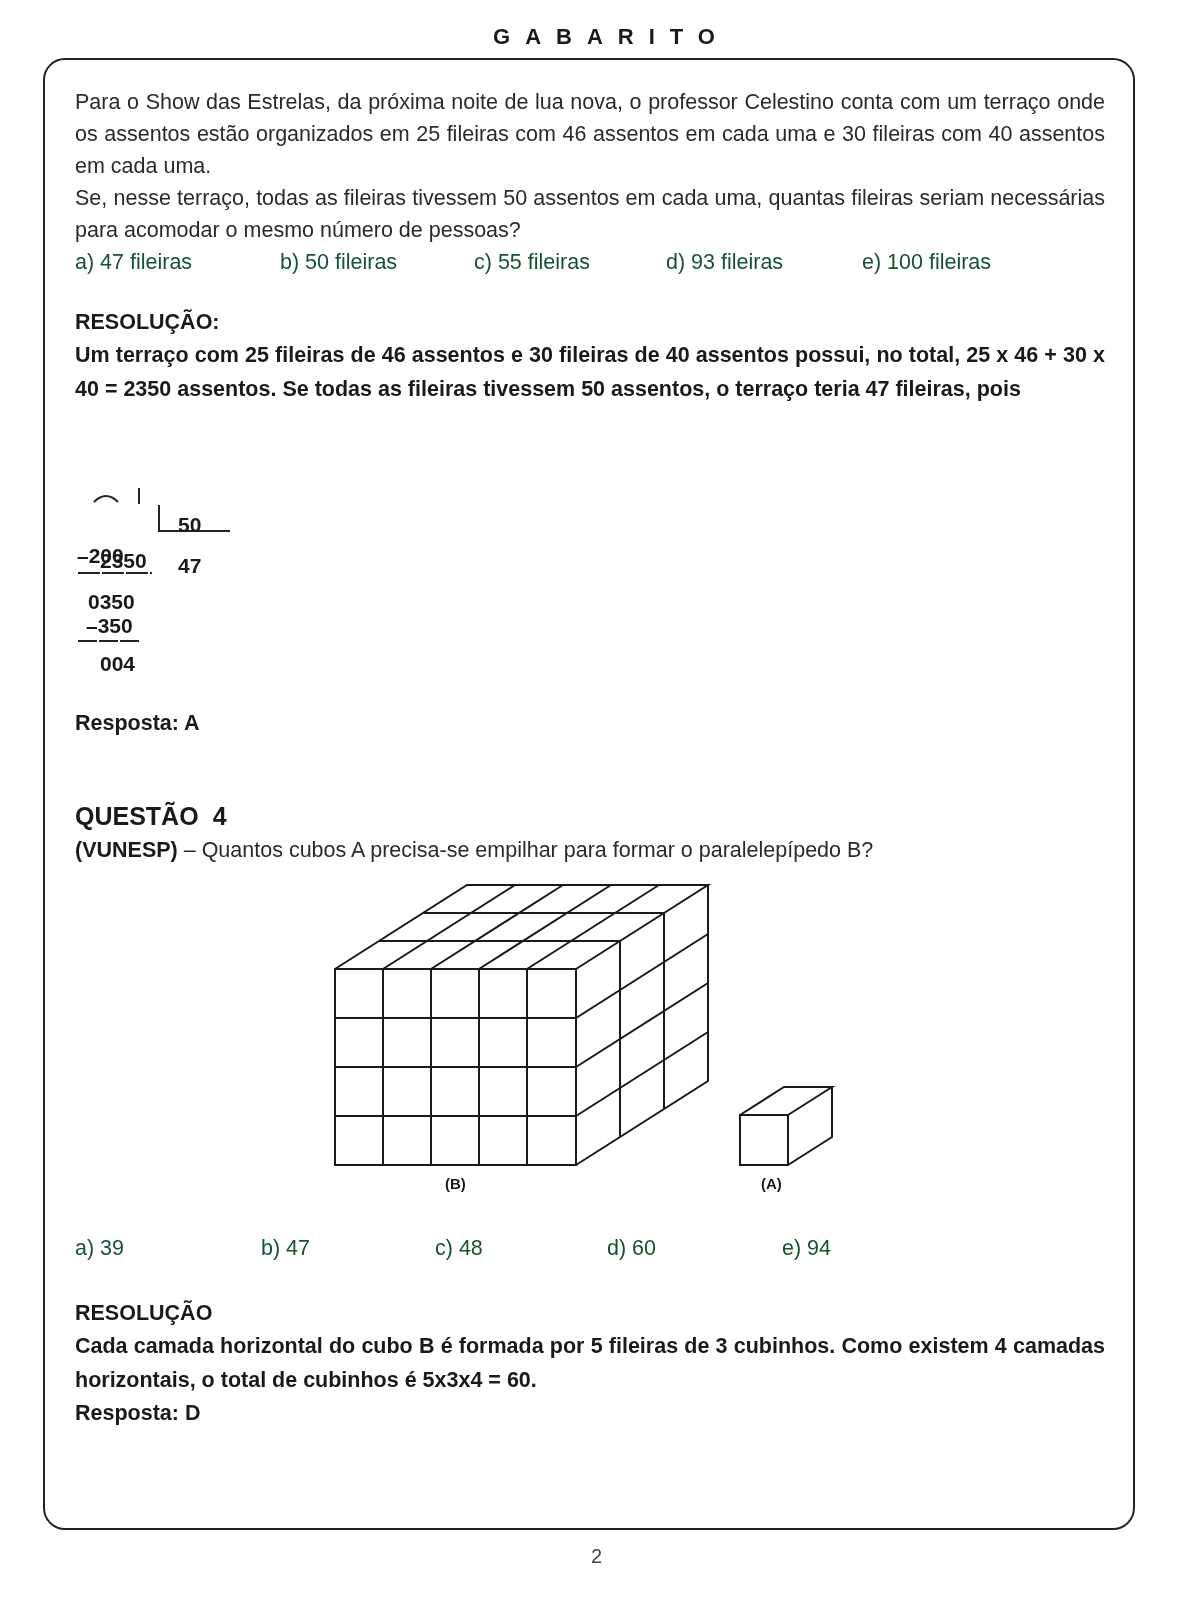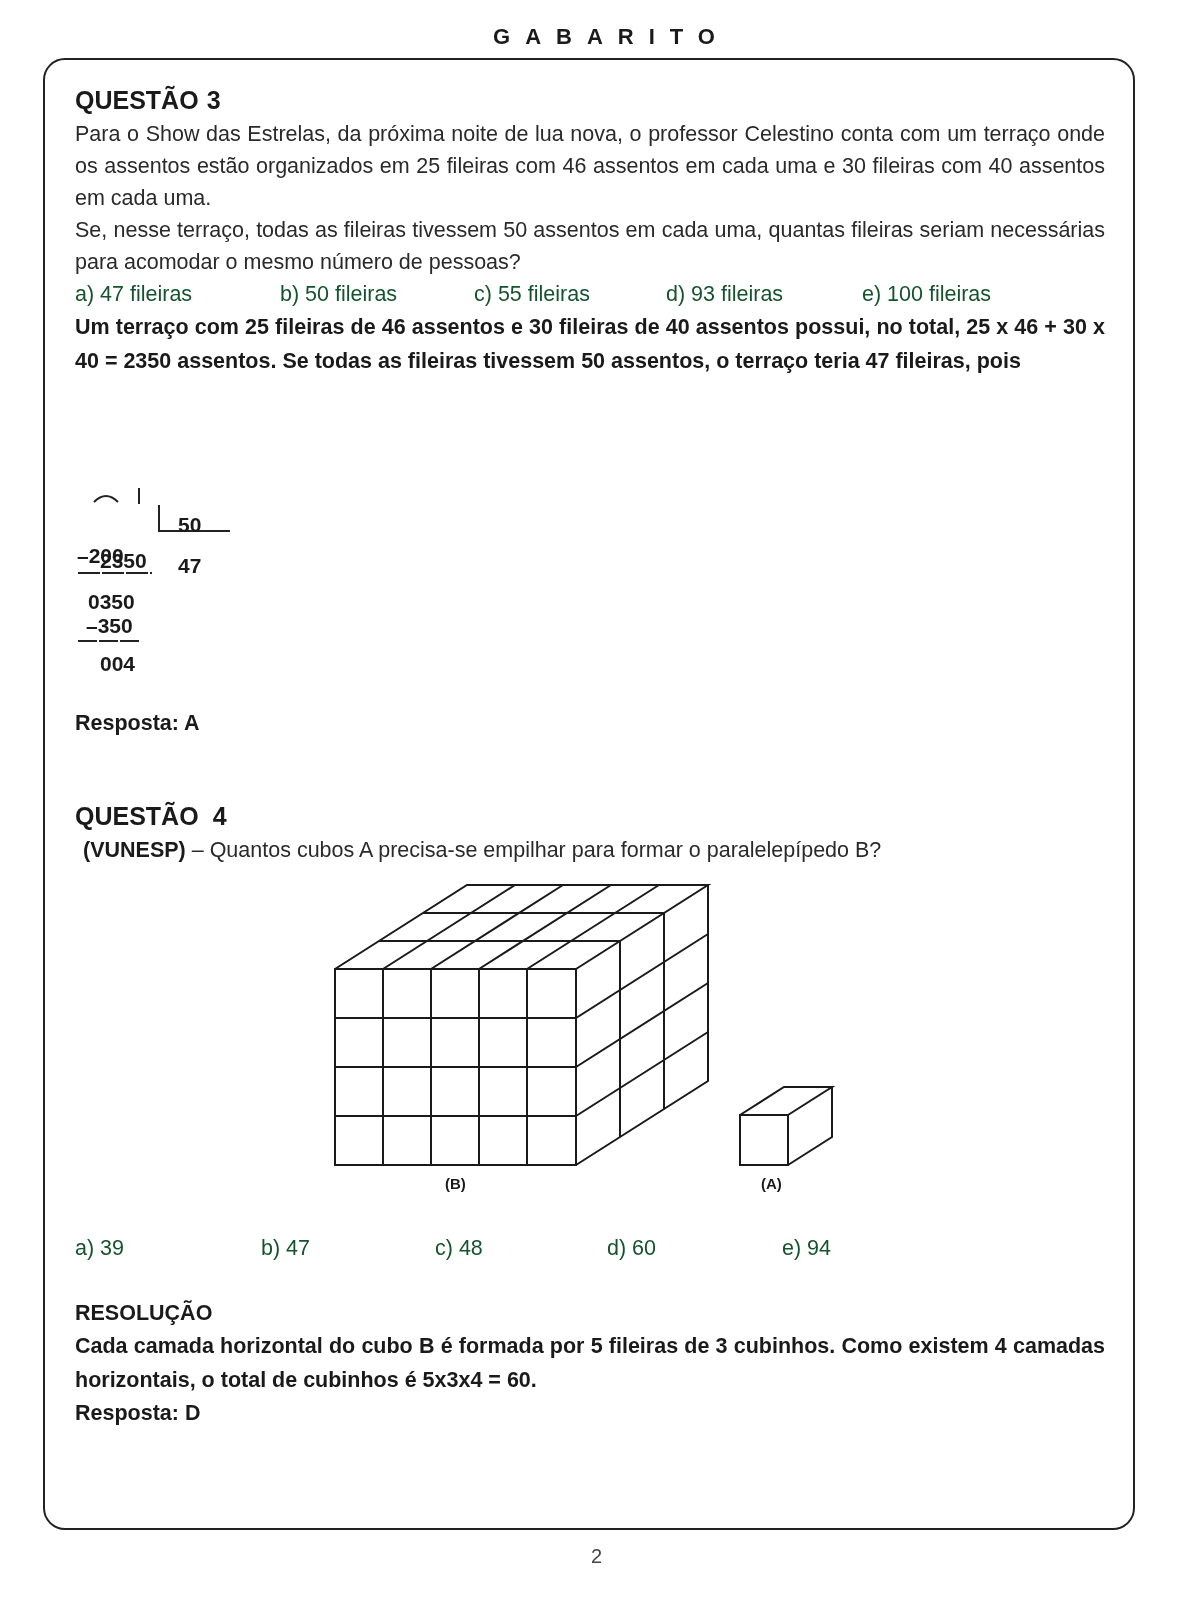--- a/index.html
+++ b/index.html
@@ -27,30 +27,30 @@
     .page-num { position: absolute; top: 1545px; left: 0; width: 1193px; text-align: center; font-size: 20px; color: #444; }
   </style>
 </head>
 <body>
 
 <div class="page-title">GABARITO</div>
 
 <div class="frame"></div>
 
 <div class="content">
-  <h2 class="q-title"><span>QUESTÃO</span><span class="num">3</span></h2>
   <p class="para" style="margin-top:2px;">Para o Show das Estrelas, da próxima noite de lua nova, o professor Celestino conta com um terraço onde os assentos estão organizados em 25 fileiras com 46 assentos em cada uma e 30 fileiras com 40 assentos em cada uma.</p>
   <p class="para">Se, nesse terraço, todas as fileiras tivessem 50 assentos em cada uma, quantas fileiras seriam necessárias para acomodar o mesmo número de pessoas?</p>
   <div class="options">
     <span class="opt" style="width:205px">a)  47 fileiras</span>
     <span class="opt" style="width:194px">b) 50 fileiras</span>
     <span class="opt" style="width:192px">c) 55 fileiras</span>
     <span class="opt" style="width:196px">d) 93 fileiras</span>
     <span class="opt">e) 100 fileiras</span>
   </div>
+  <p class="res-title" style="margin-top:28px;">RESOLUÇÃO:</p>
   <p class="bold-para">Um terraço com 25 fileiras de 46 assentos e 30 fileiras de 40 assentos possui, no total, 25 x 46 + 30 x 40 = 2350 assentos. Se todas as fileiras tivessem 50 assentos, o terraço teria 47 fileiras, pois</p>
 </div>
 
 <div class="division" style="left:0;top:0;">
   <svg style="position:absolute;left:92px;top:490px;" width="30" height="14">
     <path d="M2 12 Q14 0 26 12" stroke="#222" stroke-width="2" fill="none"></path>
   </svg>
   <div class="vline" style="left:138px;top:488px;height:16px;"></div>
   <span class="n" style="left:100px;top:513px;margin-top:36px;">2350</span>
   <div class="vline" style="left:158px;top:505px;height:26px;"></div>
@@ -62,21 +62,21 @@
   <span class="n" style="left:88px;top:590px;text-align:center;">0350</span>
   <span class="n" style="left:86px;top:614px;">–350</span>
   <div class="line" style="left:78px;top:640px;width:62px;height:2px;background:repeating-linear-gradient(90deg,#222 0 19px,transparent 19px 21px);"></div>
   <span class="n" style="left:100px;top:652px;">004</span>
 </div>
 
 <div class="answer" style="left:75px;top:711px;">Resposta: A</div>
 
 <div class="content" style="top:800px;">
   <h2 class="q-title"><span>QUESTÃO</span><span class="num" style="margin-left:14px">4</span></h2>
-  <p class="para vunesp" style="margin-top:2px;margin-left:8px;"><b>(VUNESP)</b><span> – Quantos cubos A precisa-se empilhar para formar o paralelepípedo B?</span></p>
+  <p class="para vunesp" style="margin-top:2px;"><b>(VUNESP)</b><span> – Quantos cubos A precisa-se empilhar para formar o paralelepípedo B?</span></p>
 </div>
 
 <svg style="position:absolute;left:0;top:0;" width="1193" height="1600">
   <g stroke="#1a1a1a" stroke-width="2" fill="none">
 
     <rect x="335" y="969" width="241" height="196"></rect>
     <line x1="383" y1="969" x2="383" y2="1165"></line>
     <line x1="431" y1="969" x2="431" y2="1165"></line>
     <line x1="479" y1="969" x2="479" y2="1165"></line>
     <line x1="527" y1="969" x2="527" y2="1165"></line>

